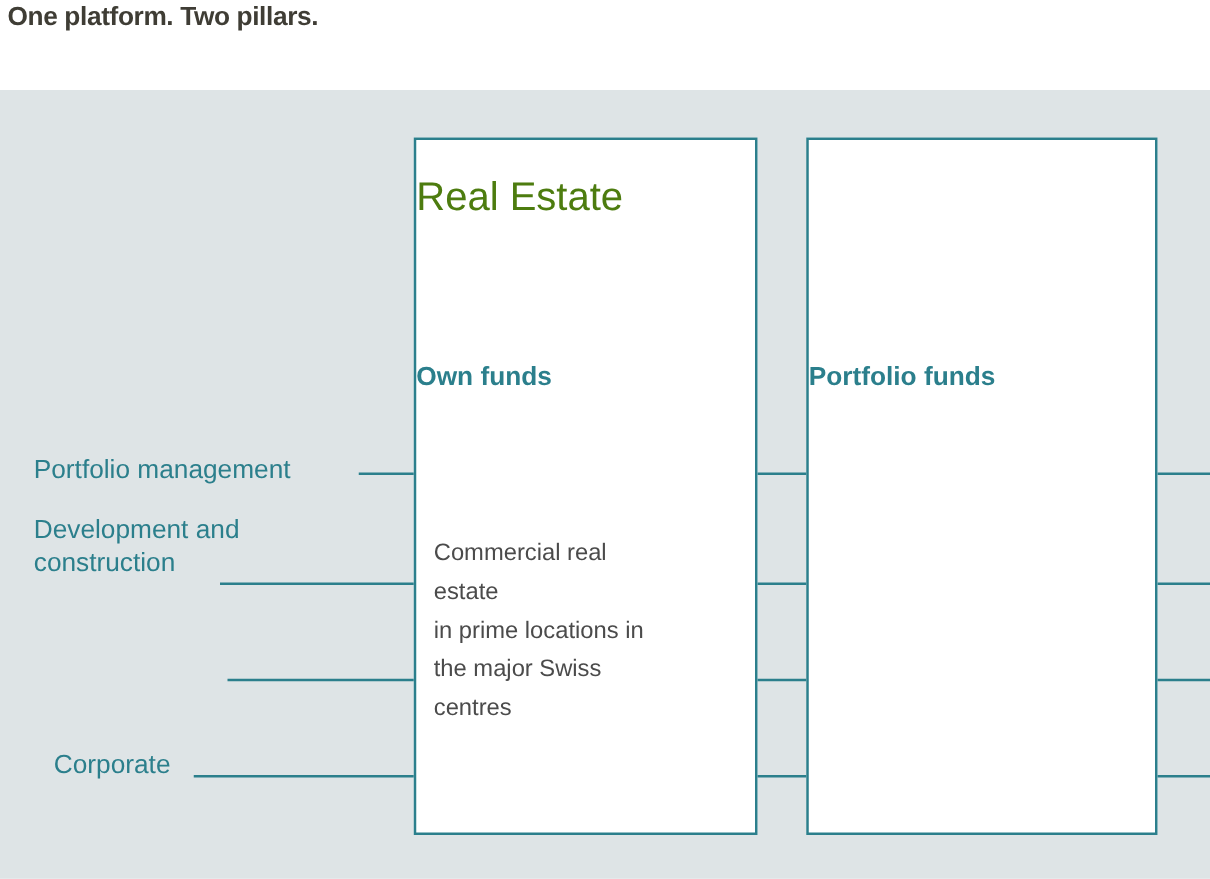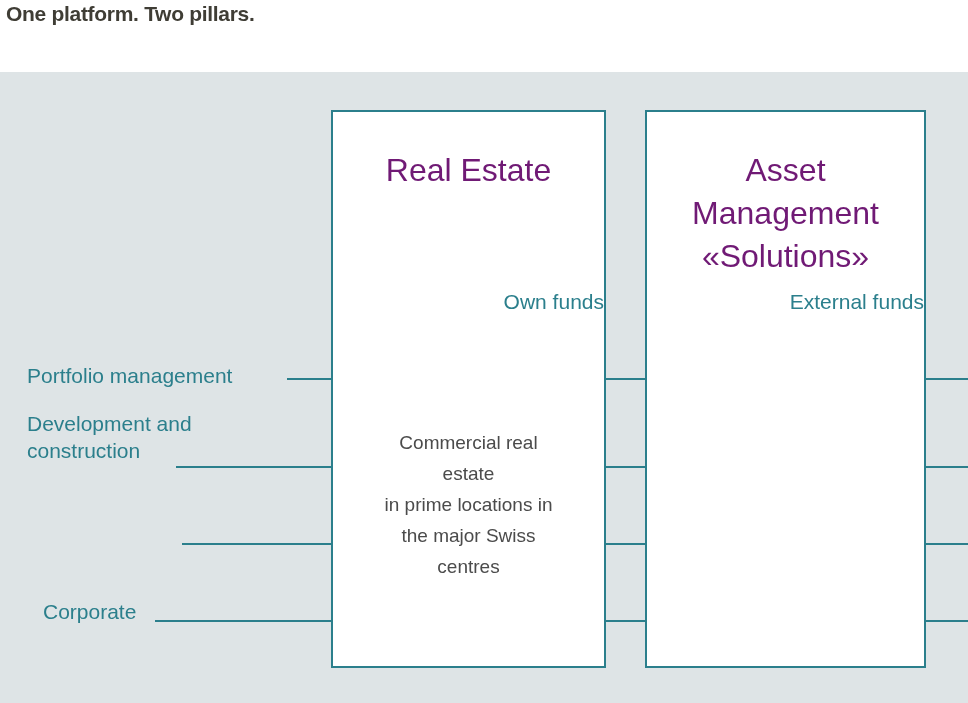--- a/index.html
+++ b/index.html
@@ -68,45 +68,44 @@
     height: 558px;
   }
   #pillar-real-estate { left: 331px; width: 275px; }
   #pillar-asset-mgmt  { left: 645px; width: 281px; }
 
   .pillar-title {
     position: absolute;
     left: 0;
     right: 0;
     top: 24px;
-    text-align: center;
-    color: #701a75;
+    text-align: left;
+    color: #4d7c0f;
     font-size: 32px;
     line-height: 43px;
     white-space: pre-line;
-    margin-top: 13px;
   }
   .pillar-subtitle {
     position: absolute;
     left: 0;
     right: 0;
     top: 176px;
-    text-align: right;
+    text-align: left;
     color: #2b7f8c;
     font-size: 21px;
     line-height: 27px;
+    font-weight: bold;
   }
   #pillar-asset-mgmt .pillar-subtitle { top: 176px; }
 
   .pillar-body {
     position: absolute;
     left: 14px;
     right: 14px;
     top: 315px;
-    text-align: center;
     color: #4b4b4b;
     font-size: 19px;
     line-height: 31px;
     white-space: pre-line;
   }
   #pillar-asset-mgmt .pillar-body { top: 315px; }
 </style>
 </head>
 <body>
 
@@ -144,19 +143,16 @@
     <div class="pillar-title">Real Estate</div>
     <div class="pillar-subtitle">Own funds</div>
     <div class="pillar-body">Commercial real
 estate
 in prime locations in
 the major Swiss
 centres</div>
   </div>
 
   <div class="pillar" id="pillar-asset-mgmt">
-    <div class="pillar-title">Asset
-Management
-«Solutions»</div>
-    <div class="pillar-subtitle">External funds</div>
+    <div class="pillar-subtitle">Portfolio funds</div>
   </div>
 
 </div>
 
 </body></html>

